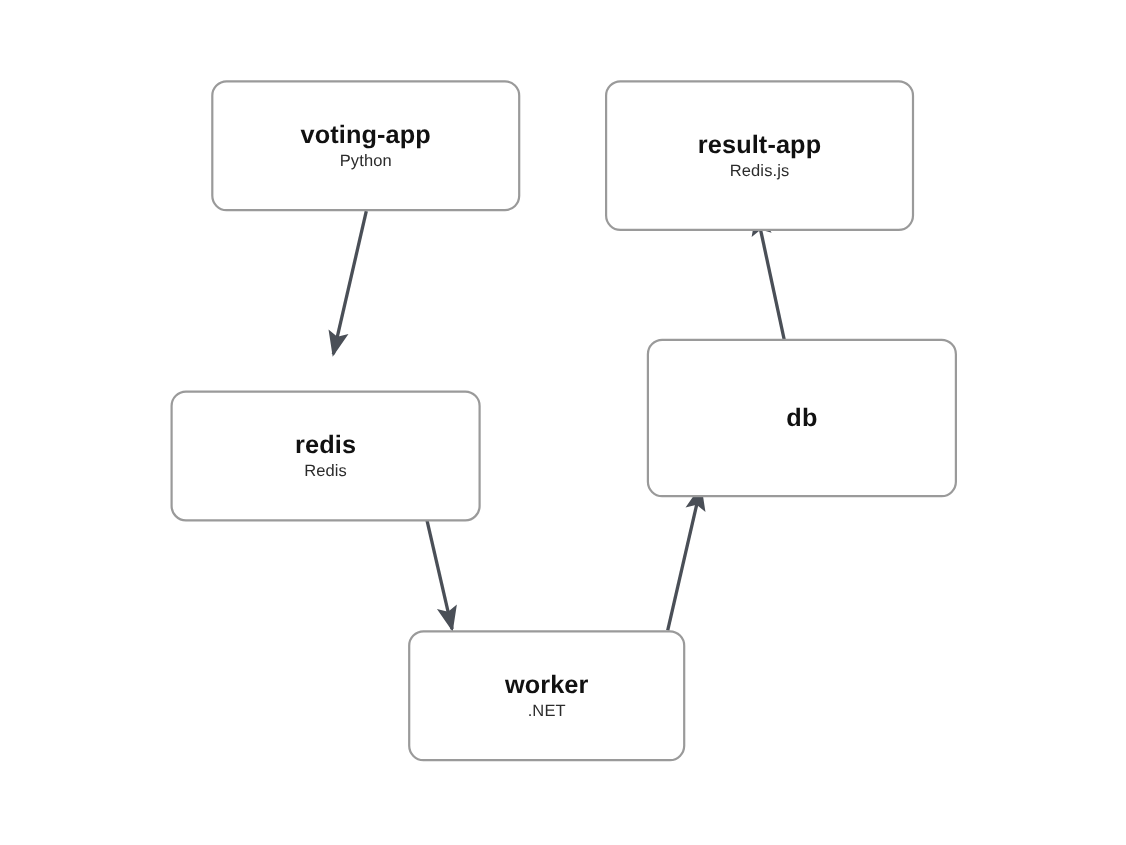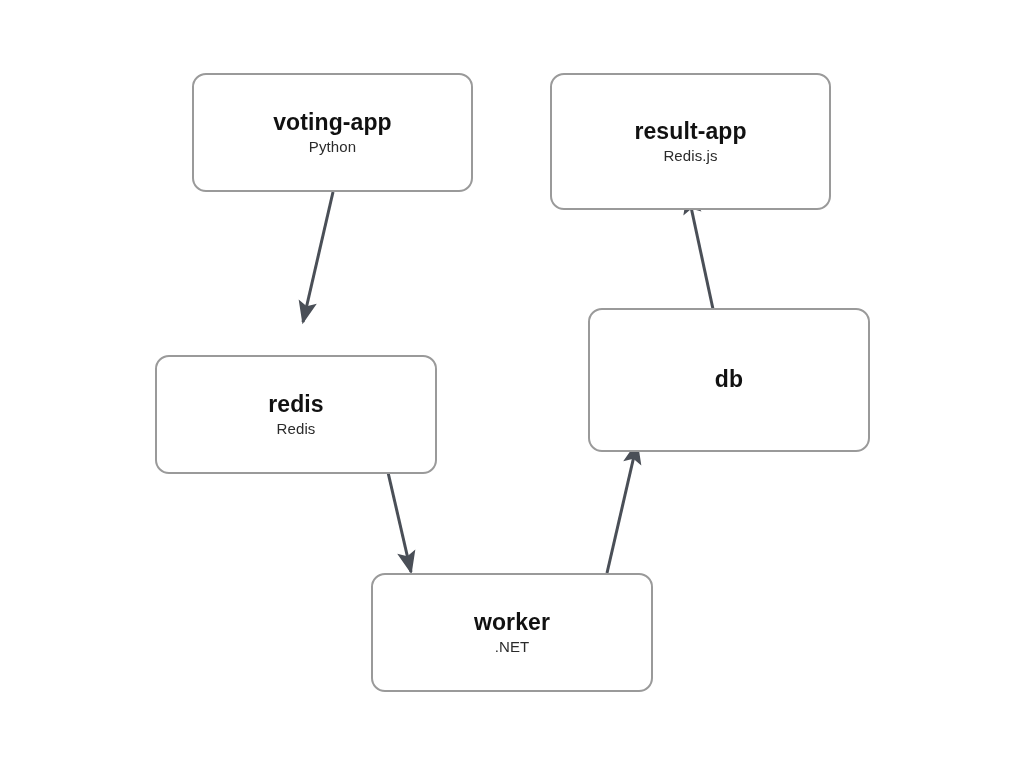--- a/index.html
+++ b/index.html
@@ -84,18 +84,18 @@
 
   <div class="node" id="node-2" style="left: 155px; top: 323px; width: 282px; height: 119px; border-color: rgb(154, 154, 154); margin-top: 32px;">
     <div class="node-title">redis</div>
     <div class="node-subtitle">Redis</div>
   </div>
 
   <div class="node" id="node-3" style="left: 588px; top: 308px; width: 282px; height: 144px; border-color: rgb(154, 154, 154);">
     <div class="node-title">db</div>
   </div>
 
-  <div class="node" id="node-4" style="left: 371px; top: 573px; width: 282px; height: 119px; border-color: rgb(154, 154, 154);">
+  <div class="node" id="node-4" style="left: 371px; top: 573px; width: 252px; height: 119px; border-color: rgb(154, 154, 154);">
     <div class="node-title">worker</div>
     <div class="node-subtitle">.NET</div>
   </div>
 
 </div>
 
 </body></html>

